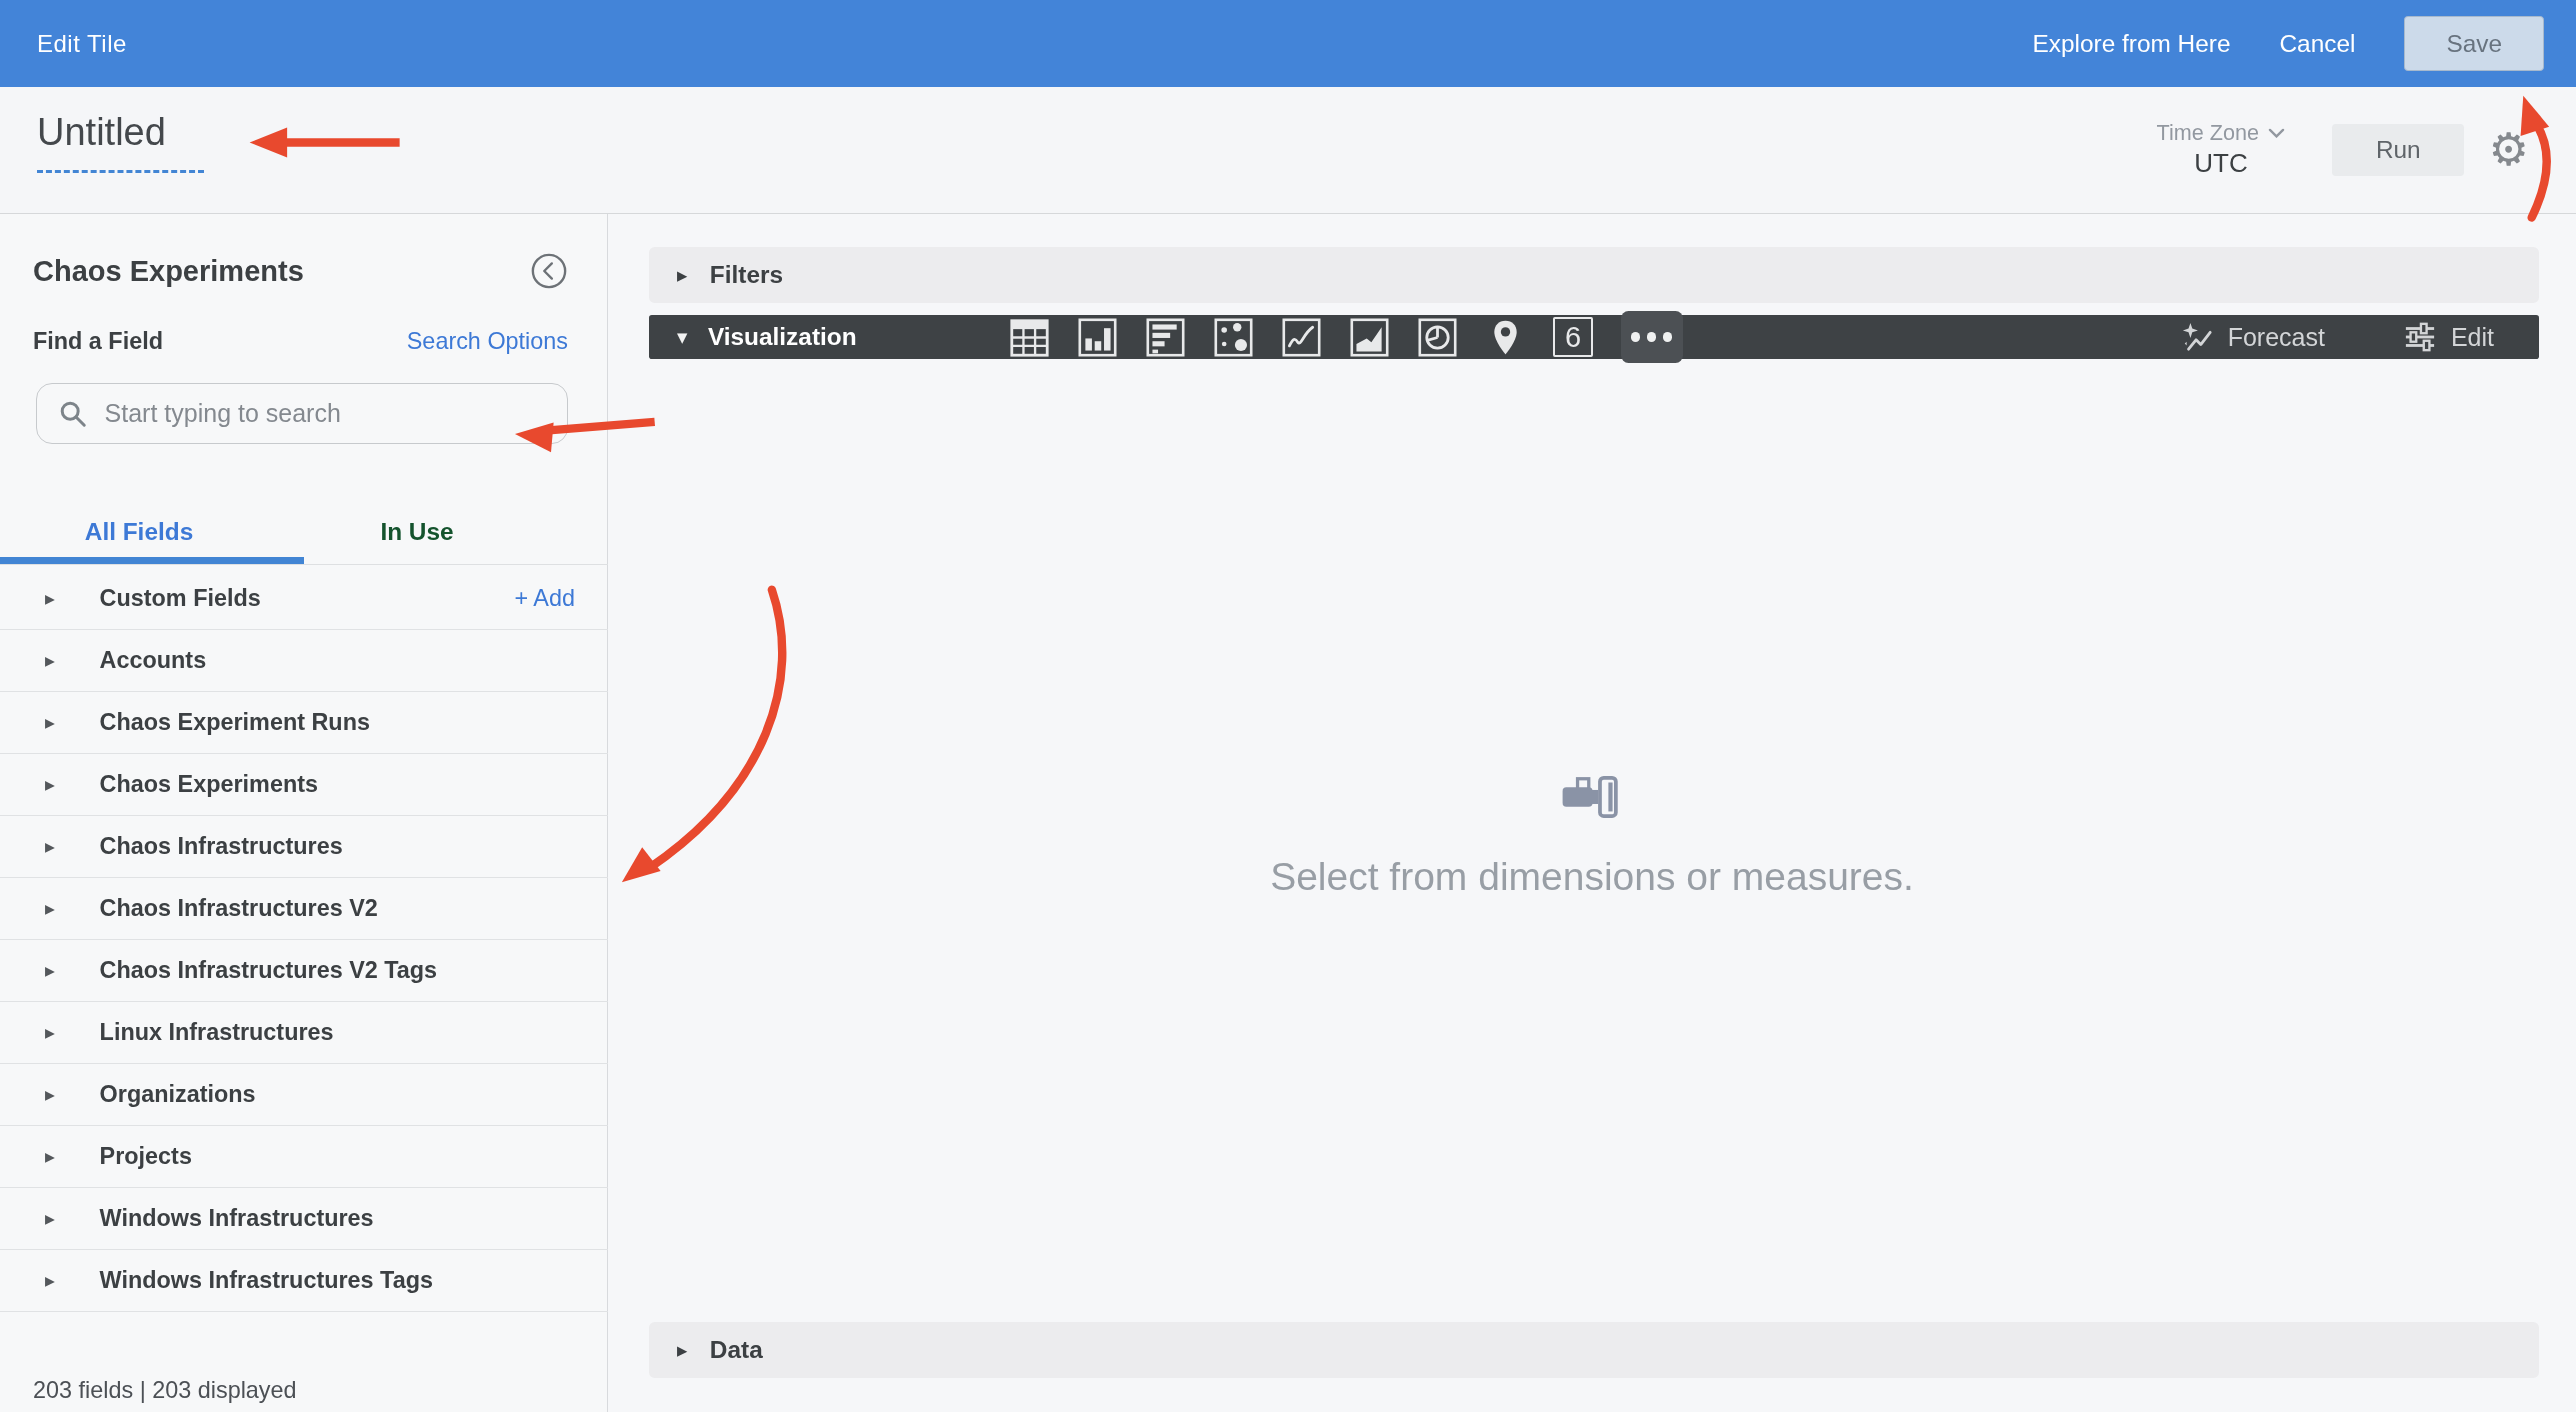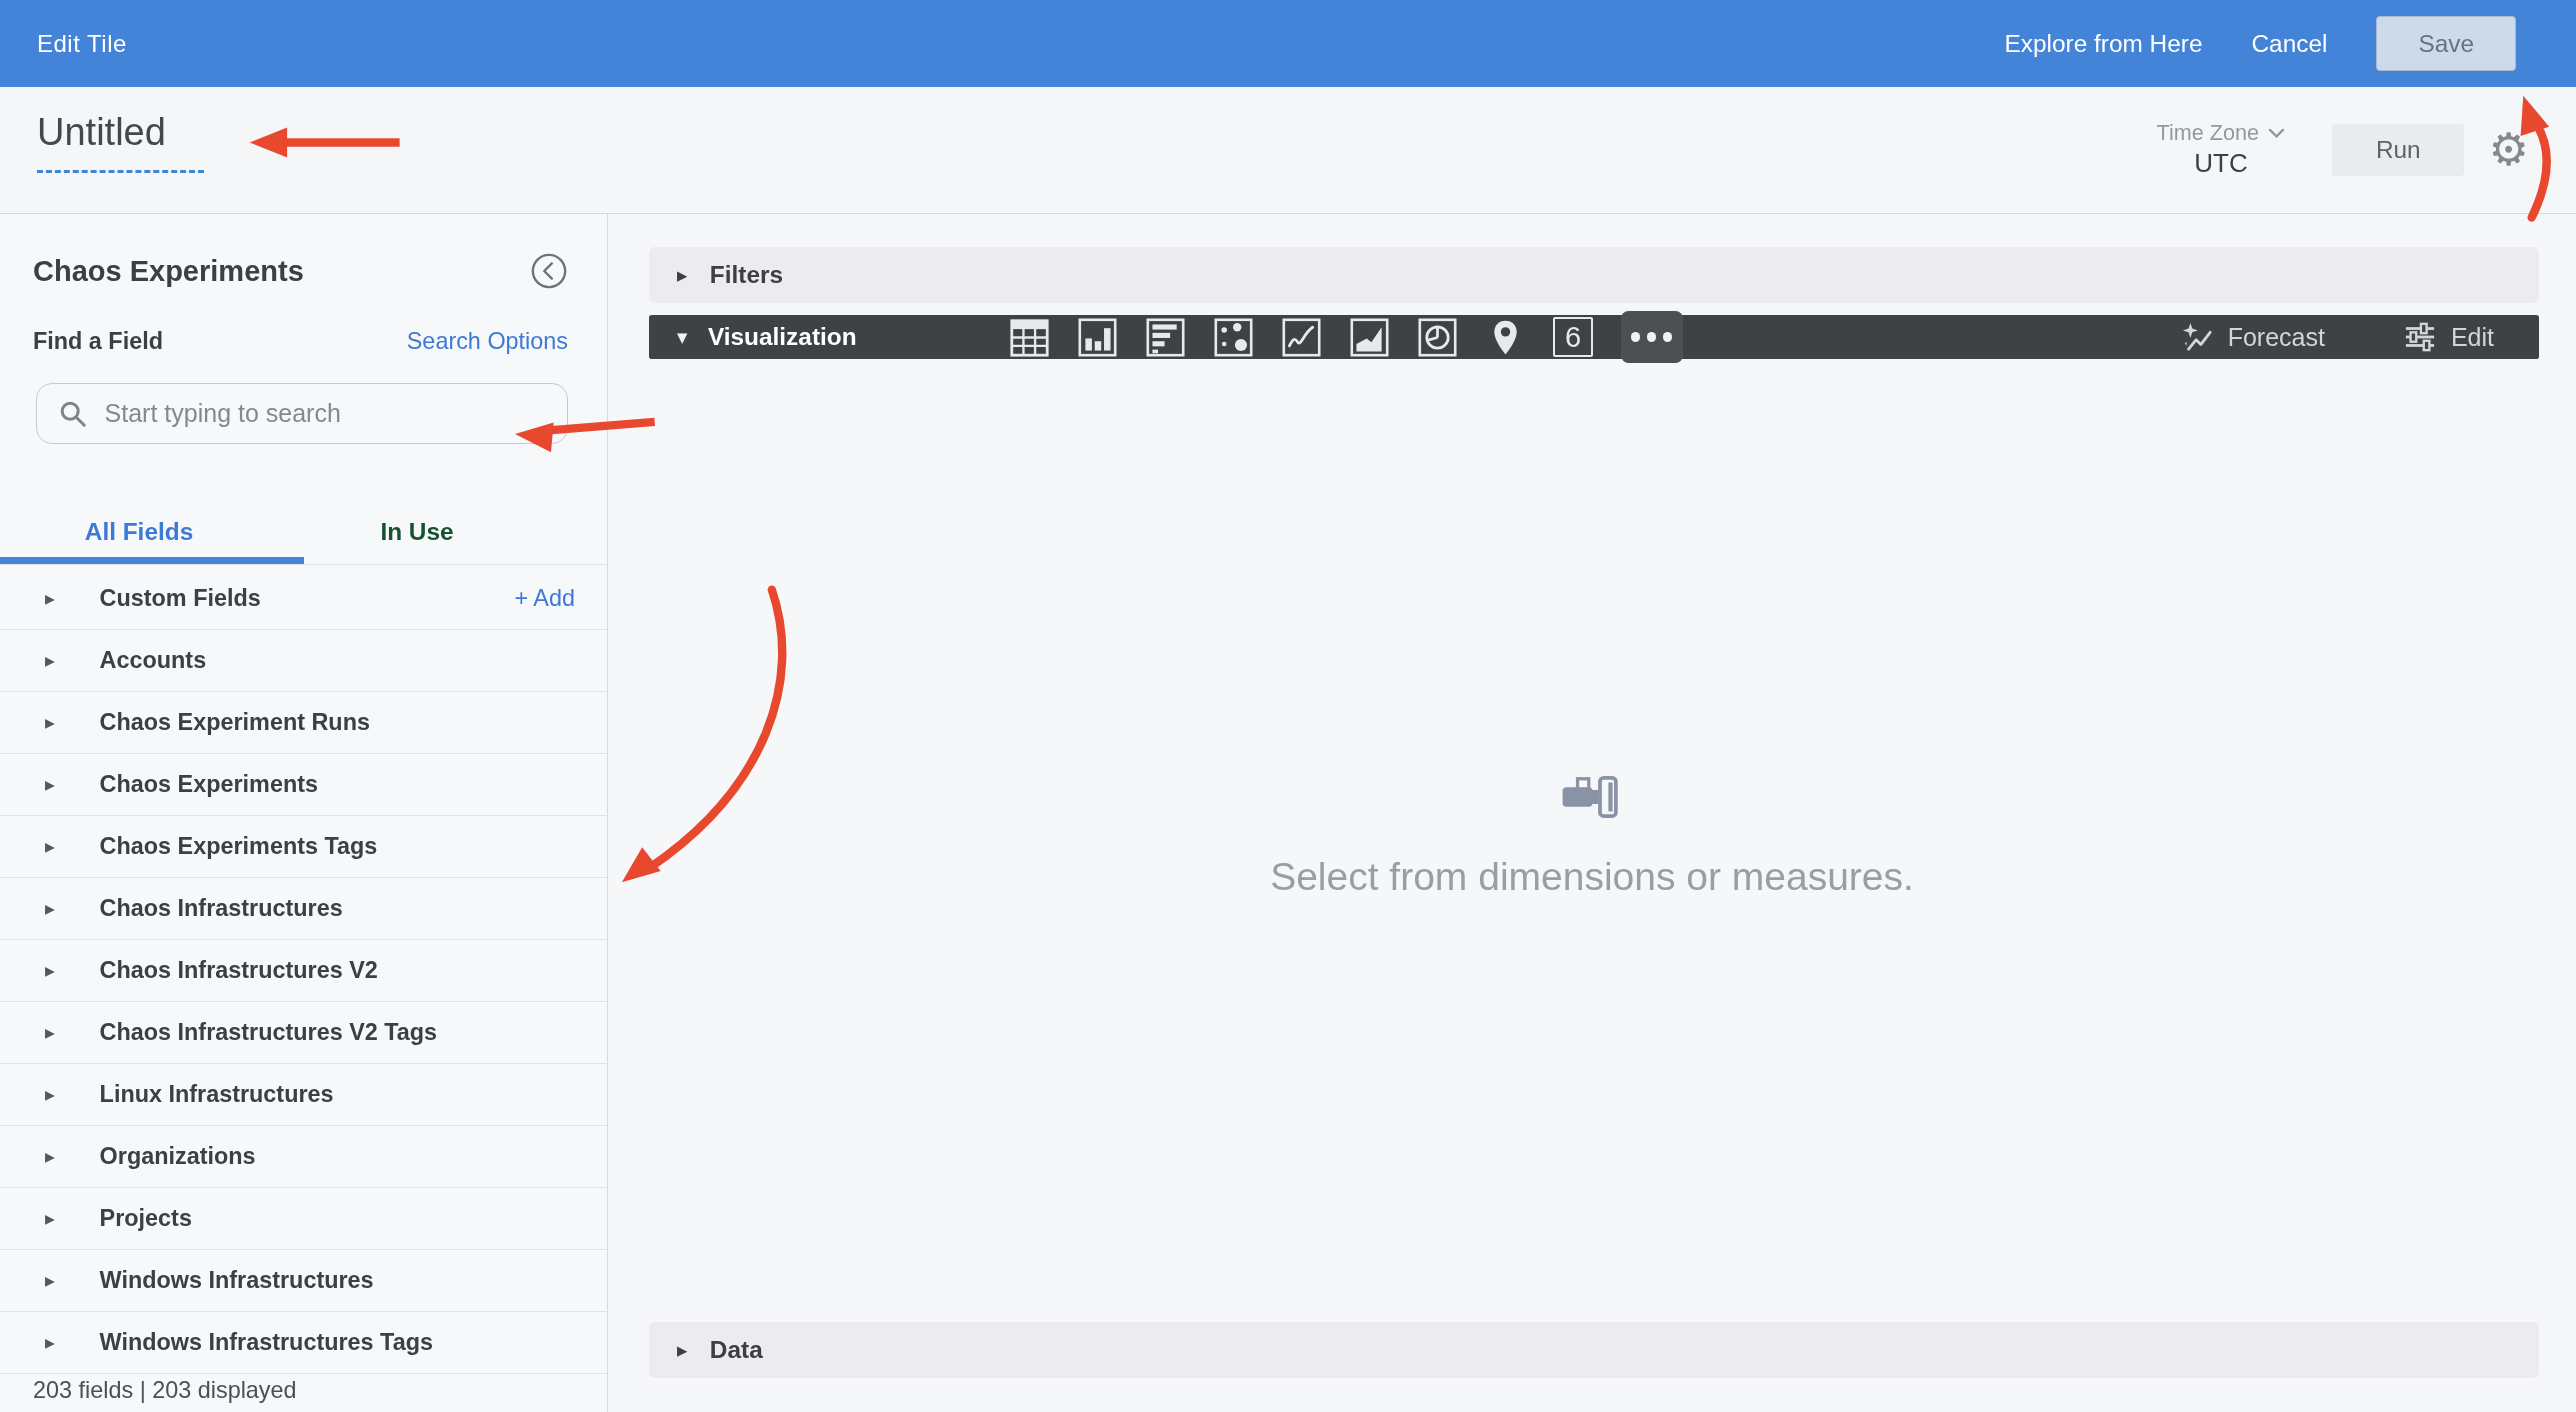--- a/index.html
+++ b/index.html
@@ -4,21 +4,21 @@
 <style>
   * { margin:0; padding:0; box-sizing:border-box; }
   html,body { background:#ffffff; }
   body { font-family:"Liberation Sans", sans-serif; }
   #page { position:relative; width:2576px; height:1412px; background:#f6f7f9; overflow:hidden; }
 
   
   .app-header { position:absolute; left:0; top:0; width:2576px; height:87px; background:#4384d8;
     display:flex; align-items:center; }
   .app-title { color:#fff; font-size:24px; font-weight:400; margin-left:37px; letter-spacing:0.5px; }
-  .header-right { margin-left:auto; display:flex; align-items:center; gap:49px; padding-right:60px; }
+  .header-right { margin-left:auto; display:flex; align-items:center; gap:49px; padding-right:32px; }
   .header-link { color:#fff; font-size:24.4px; font-weight:500; cursor:pointer; }
   .save-btn { background:#ccdaea; border:1.9px solid #a7b9cd; border-radius:3.8px; color:#68737f;
     font-size:24.4px; font-weight:500; padding:12.2px 41px; cursor:pointer; }
 
   
   .toolbar { position:absolute; left:0; top:87px; width:2576px; height:127px; background:#f5f6f8;
     border-bottom:1.9px solid #d6d8da; }
   .tile-title { position:absolute; left:37px; top:24.4px; font-size:38px; color:#44484c; }
   .tile-title-underline { position:absolute; left:37px; top:83px; width:167px;
     border-top:3.8px dashed #4285d4; }
@@ -164,24 +164,20 @@
       <div class="field-row">
         <span class="row-caret"></span>
         <span class="row-label">Chaos Experiment Runs</span>
       </div>
       <div class="field-row">
         <span class="row-caret"></span>
         <span class="row-label">Chaos Experiments</span>
       </div>
       <div class="field-row">
         <span class="row-caret"></span>
-        <span class="row-label">Chaos Experiments Tags</span>
-      </div>
-      <div class="field-row">
-        <span class="row-caret"></span>
         <span class="row-label">Chaos Infrastructures</span>
       </div>
       <div class="field-row">
         <span class="row-caret"></span>
         <span class="row-label">Chaos Infrastructures V2</span>
       </div>
       <div class="field-row">
         <span class="row-caret"></span>
         <span class="row-label">Chaos Infrastructures V2 Tags</span>
       </div>

